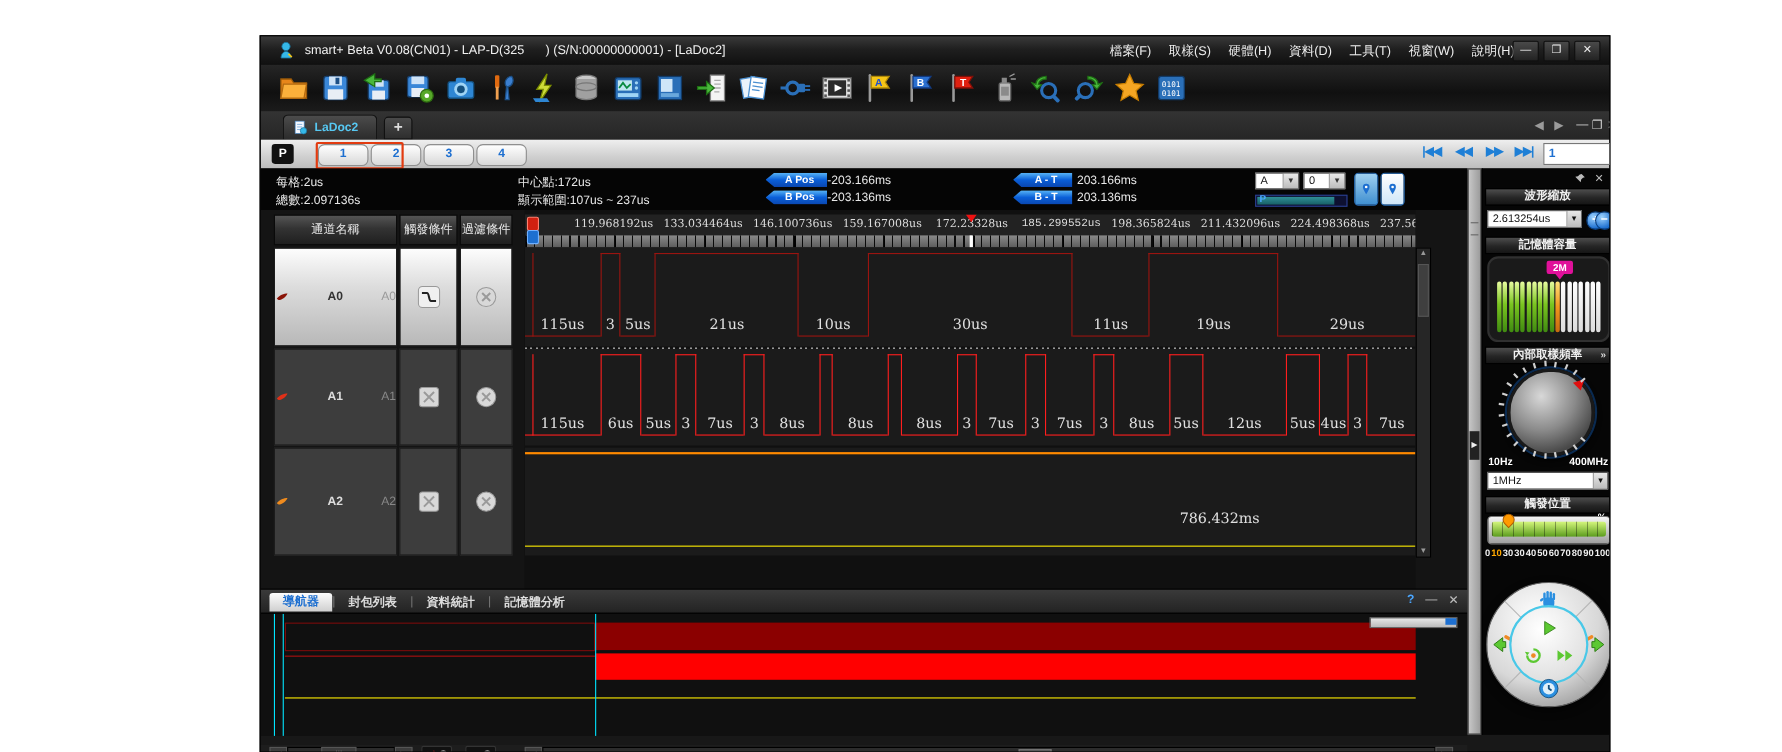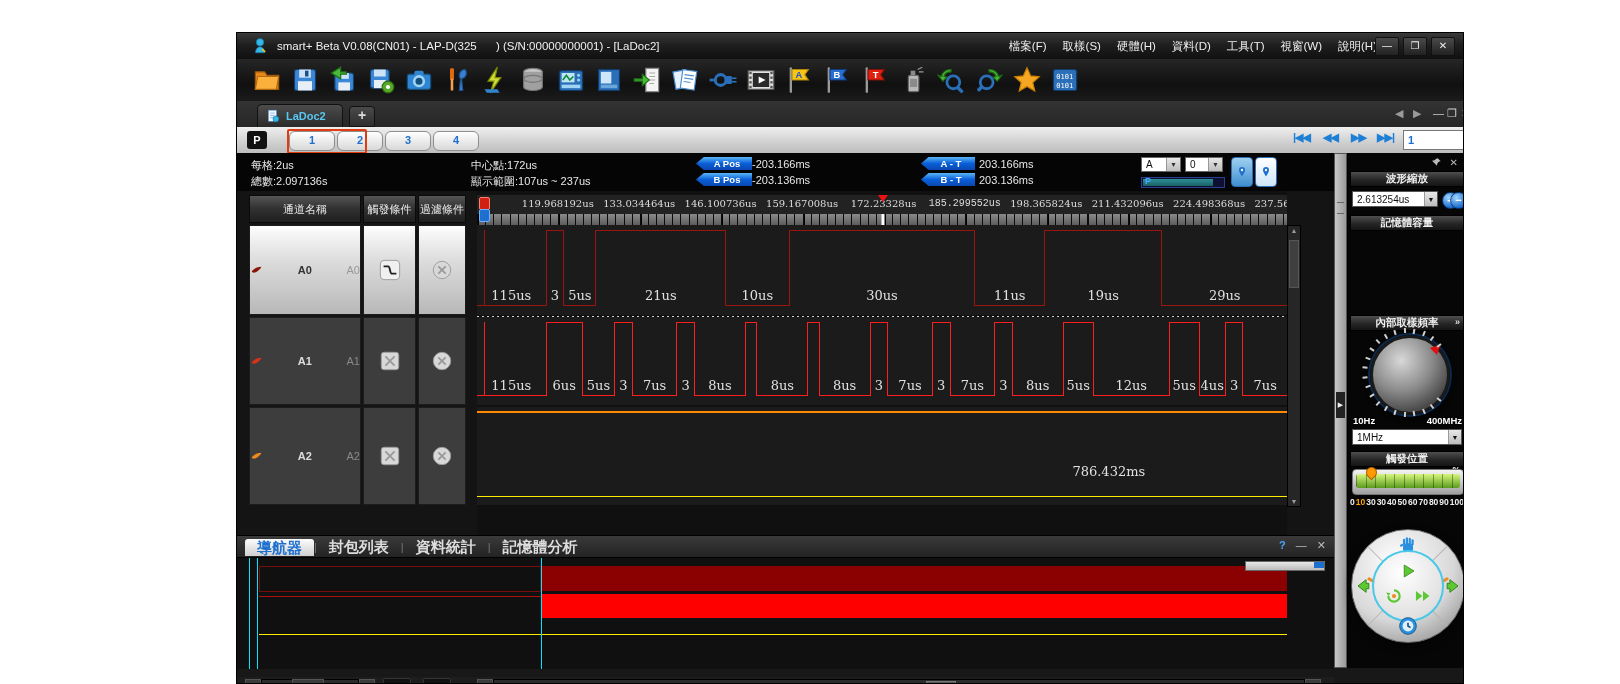--- a/index.html
+++ b/index.html
@@ -110,21 +110,21 @@
     font-size:8px;text-align:center;line-height:11px;}
   .miniico{position:absolute;top:1px;width:26px;height:14px;background:#111;border:1px solid #333;border-radius:2px;}
   .splitter{position:absolute;left:1097px;top:120px;width:13px;height:515px;
     background:linear-gradient(90deg,#c8c8c8,#9a9a9a);border:1px solid #555;box-sizing:border-box;}
   .split-btn{position:absolute;left:1px;top:238px;width:9px;height:26px;background:#222;color:#eee;
     font-size:7px;text-align:center;line-height:26px;}
 
   
   .btabs{position:absolute;left:0;top:502px;width:1097px;height:22px;background:linear-gradient(#3a3a3a,#222);
     display:flex;align-items:center;border-top:1px solid #000;}
-  .btab{font-size:15px;color:#ddd;padding:2px 12px;font-weight:bold;}
+  .btab{font-size:11px;color:#ddd;padding:2px 12px;font-weight:bold;}
   .btab.active{background:linear-gradient(#fdfdfd,#cfcfcf);color:#1d6fd0;border-radius:3px 3px 0 0;margin-left:8px;height:17px;line-height:17px;padding:0 12px;}
   .btabsep{color:#777;font-size:11px;}
   .bwin{position:absolute;right:8px;top:3px;color:#bbb;font-size:11px;display:flex;gap:10px;}
   .bwin .q{color:#4aa6ff;font-weight:bold;}
   .navigator{position:absolute;left:0;top:524px;width:1097px;height:111px;background:#101010;border-top:1px solid #000;overflow:hidden;}
   .nv{position:absolute;}
 
   
   .statusbar{position:absolute;left:0;top:635px;width:100%;height:17px;background:linear-gradient(#2e2e2e,#1a1a1a);
     color:#ddd;font-size:11px;border-top:1px solid #000;}
@@ -655,20 +655,43 @@
     <div class="rtitle" style="top:18px;"><span>波形縮放</span></div>
     <div class="rselect" style="left:4px;top:38px;width:86px;">
       <span>2.613254us</span>
           <span class="arr" style="width:12px;height:100%;background:linear-gradient(#e8e8e8,#bdbdbd);border-left:1px solid #999;font-size:7px;display:flex;align-items:center;justify-content:center;">▼</span>
     </div>
     <div class="zoombtn" style="left:94px;top:39px;">+</div>
 
     <div class="zoombtn" style="left:102px;top:39px;">−</div>
 
     <div class="rtitle" style="top:62px;"><span>記憶體容量</span></div>
+    <div class="gauge" style="top:80px;">
+      <div class="memtag" style="left:52px;top:2px;">2M</div>
+      <div id="membars">
+            <div class="membar" style="left: 7px; height: 46px; background: linear-gradient(rgb(232, 251, 160), rgb(122, 197, 32) 45%, rgb(63, 138, 16));"></div>
+            <div class="membar" style="left: 12.3px; height: 46px; background: linear-gradient(rgb(232, 251, 160), rgb(122, 197, 32) 45%, rgb(63, 138, 16));"></div>
+            <div class="membar" style="left: 17.6px; height: 46px; background: linear-gradient(rgb(232, 251, 160), rgb(122, 197, 32) 45%, rgb(63, 138, 16));"></div>
+            <div class="membar" style="left: 22.9px; height: 46px; background: linear-gradient(rgb(232, 251, 160), rgb(122, 197, 32) 45%, rgb(63, 138, 16));"></div>
+            <div class="membar" style="left: 28.2px; height: 46px; background: linear-gradient(rgb(232, 251, 160), rgb(122, 197, 32) 45%, rgb(63, 138, 16));"></div>
+            <div class="membar" style="left: 33.5px; height: 46px; background: linear-gradient(rgb(232, 251, 160), rgb(122, 197, 32) 45%, rgb(63, 138, 16));"></div>
+            <div class="membar" style="left: 38.8px; height: 46px; background: linear-gradient(rgb(232, 251, 160), rgb(122, 197, 32) 45%, rgb(63, 138, 16));"></div>
+            <div class="membar" style="left: 44.1px; height: 46px; background: linear-gradient(rgb(232, 251, 160), rgb(122, 197, 32) 45%, rgb(63, 138, 16));"></div>
+            <div class="membar" style="left: 49.4px; height: 46px; background: linear-gradient(rgb(232, 251, 160), rgb(122, 197, 32) 45%, rgb(63, 138, 16));"></div>
+            <div class="membar" style="left: 54.7px; height: 46px; background: linear-gradient(rgb(232, 251, 160), rgb(122, 197, 32) 45%, rgb(63, 138, 16));"></div>
+            <div class="membar" style="left: 60px; height: 46px; background: linear-gradient(rgb(255, 226, 122), rgb(240, 150, 30) 50%, rgb(197, 106, 16));"></div>
+            <div class="membar" style="left: 65.3px; height: 46px; background: linear-gradient(rgb(255, 255, 255), rgb(220, 220, 220));"></div>
+            <div class="membar" style="left: 70.6px; height: 46px; background: linear-gradient(rgb(255, 255, 255), rgb(220, 220, 220));"></div>
+            <div class="membar" style="left: 75.9px; height: 46px; background: linear-gradient(rgb(255, 255, 255), rgb(220, 220, 220));"></div>
+            <div class="membar" style="left: 81.2px; height: 46px; background: linear-gradient(rgb(255, 255, 255), rgb(220, 220, 220));"></div>
+            <div class="membar" style="left: 86.5px; height: 46px; background: linear-gradient(rgb(255, 255, 255), rgb(220, 220, 220));"></div>
+            <div class="membar" style="left: 91.8px; height: 46px; background: linear-gradient(rgb(255, 255, 255), rgb(220, 220, 220));"></div>
+            <div class="membar" style="left: 97.1px; height: 46px; background: linear-gradient(rgb(255, 255, 255), rgb(220, 220, 220));"></div>
+          </div>
+    </div>
 
     <div class="rtitle" style="top:162px;">
       <span>內部取樣頻率</span>
       <span class="more">»</span>
     </div>
     <div class="knob" style="left:22px;top:182px;width:74px;height:74px;"></div>
 
     <div class="knobptr" style="left:84px;top:190px;transform:rotate(45deg);"></div>
     <div class="freqlbl" style="left:5px;top:262px;">10Hz</div>
     <div class="freqlbl" style="right:4px;top:262px;">400MHz</div>

